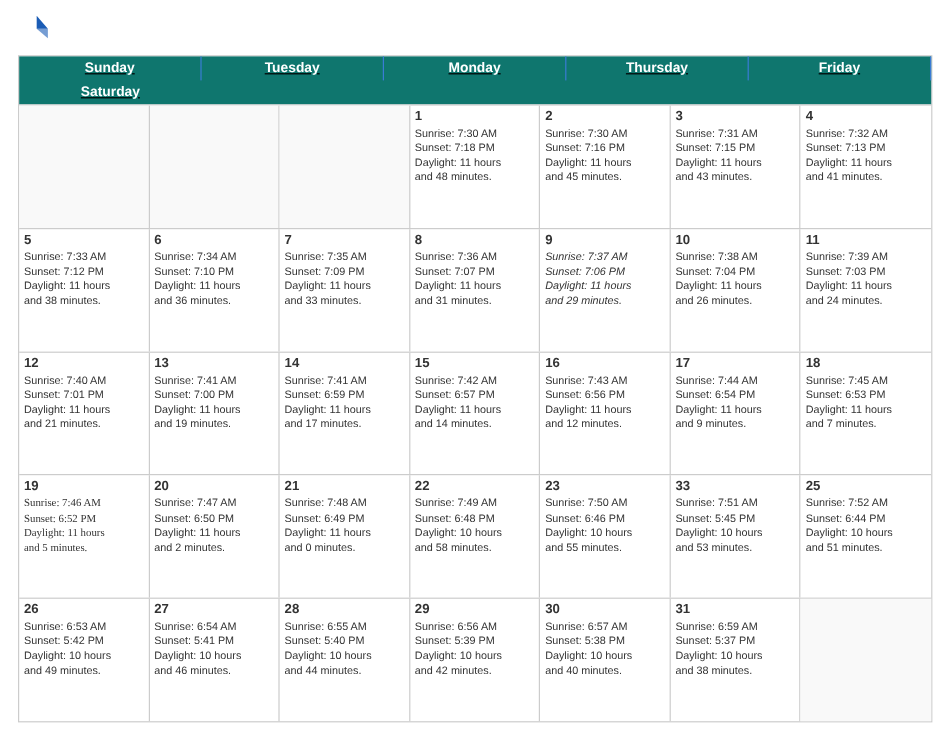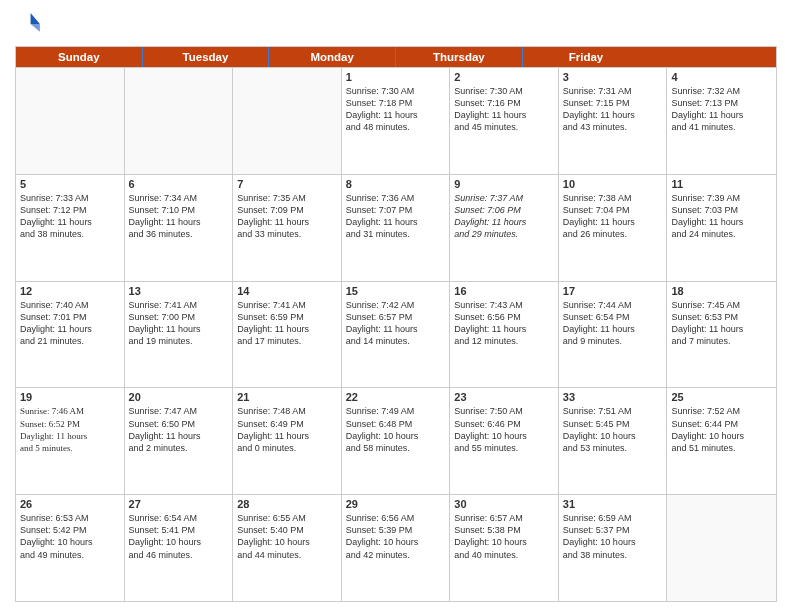--- a/index.html
+++ b/index.html
@@ -61,22 +61,23 @@
       color: #555;
     }
     .calendar {
       flex: 1;
       display: flex;
       flex-direction: column;
       border: 1px solid #ccc;
     }
     .cal-header {
       display: grid;
-      grid-template-columns: repeat(6, 1fr);
-      background: #c2410c;
+      grid-template-columns: repeat(5, 1fr);
+      background: #0f766e;
+      text-decoration: underline;
     }
     .cal-header-cell {
       color: #fff;
       text-align: center;
       padding: 4px 2px;
       font-size: 11.5px;
       font-weight: bold;
       border-right: 1px solid #3a7cd5;
     }
     .cal-header-cell:last-child { border-right: none; }
@@ -135,20 +136,21 @@
     </div>
   </div>
 
   <div class="calendar">
     <div class="cal-header">
     <div class="cal-header-cell">Sunday</div>
         <div class="cal-header-cell">Tuesday</div>
         <div class="cal-header-cell">Monday</div>
         <div class="cal-header-cell">Thursday</div>
         <div class="cal-header-cell">Friday</div>
+        <div class="cal-header-cell">Saturday</div>
       </div>
     <div class="cal-body">
     <div class="cal-row">
           <div class="cal-cell empty"></div>
           <div class="cal-cell empty"></div>
           <div class="cal-cell empty"></div>
           <div class="cal-cell">
             <span class="day-num">1</span>
             <div class="cell-info" style="white-space: pre-line;">Sunrise: 7:30 AM
 Sunset: 7:18 PM

